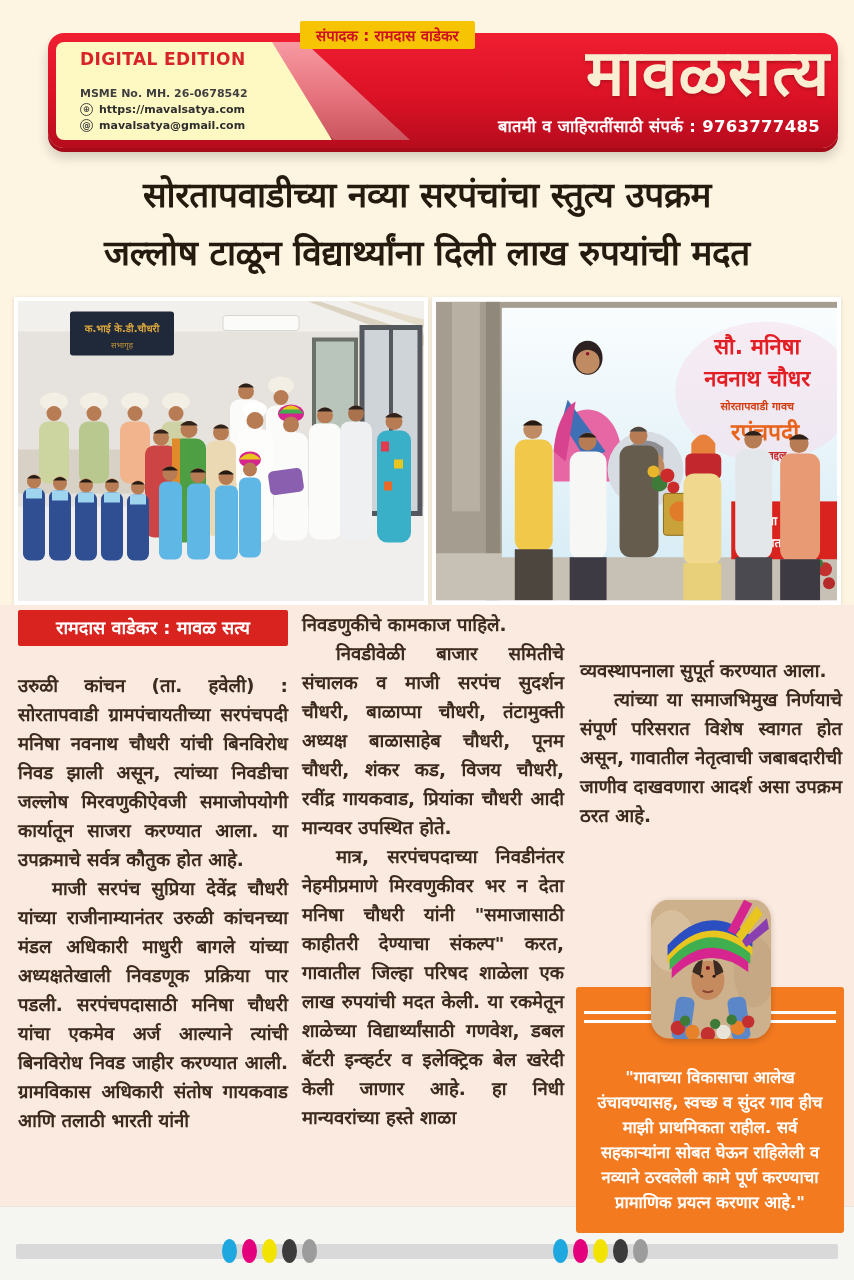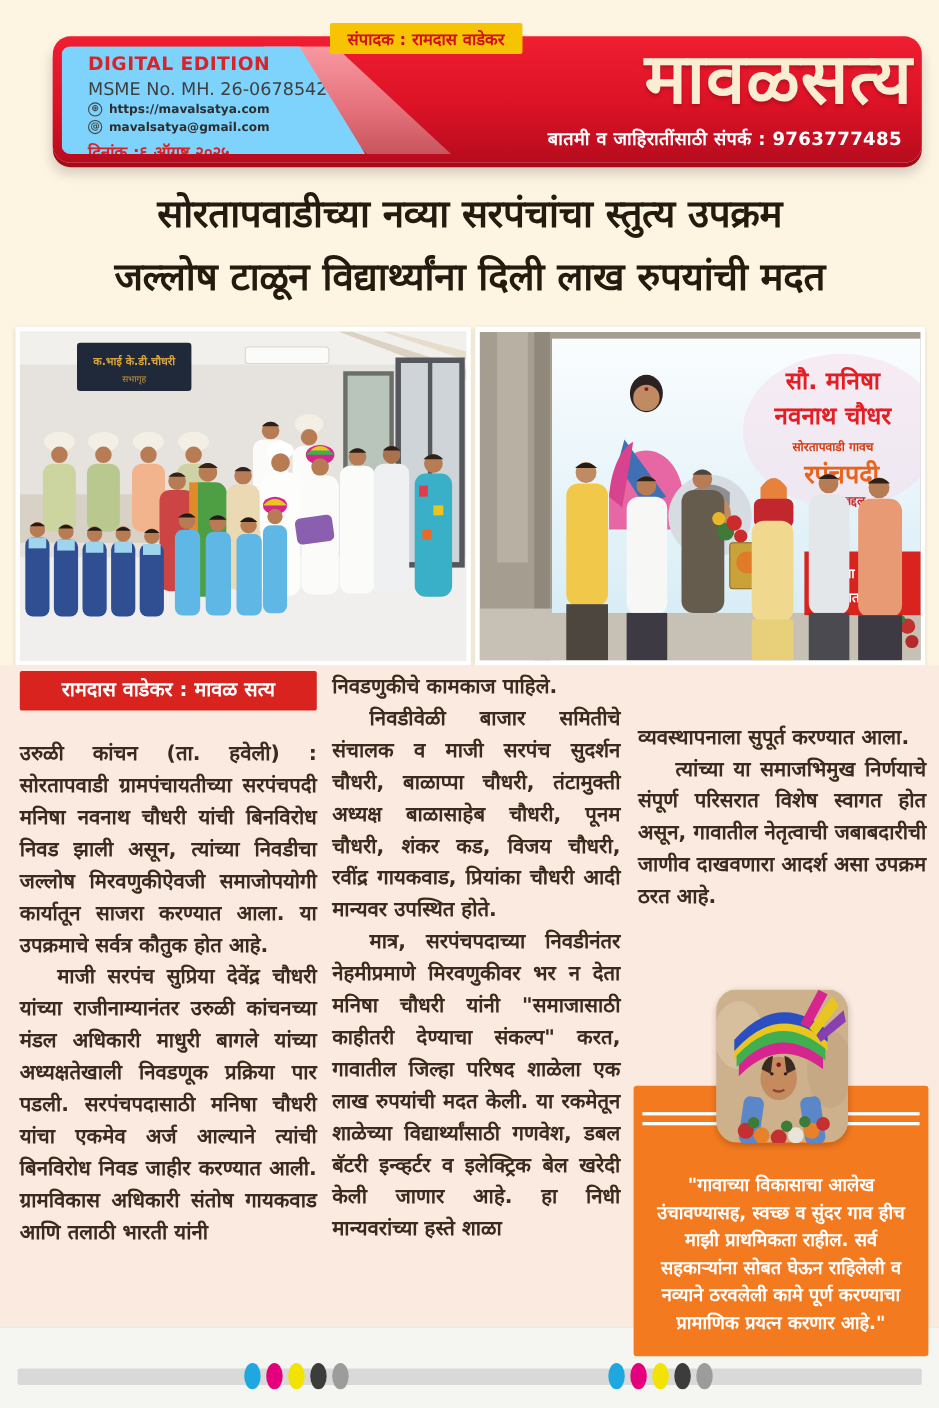--- a/index.html
+++ b/index.html
@@ -9,28 +9,28 @@
 
   
   .banner { position:absolute; left:48px; top:33px; width:790px; height:115px;
             border-radius:16px;
             background:linear-gradient(180deg,#f01e31 0%,#dc1226 55%,#b60c1d 100%);
             box-shadow:0 4px 0 #a50a18, 0 9px 12px rgba(0,0,0,.18); }
   .editor-tag { position:absolute; left:300px; top:21px; z-index:4;
                 background:#f6c402; color:#cf1020; font-weight:800; font-size:15px;
                 padding:4px 16px; border-radius:2px; }
   .info-panel { position:absolute; left:56px; top:42px; width:300px; height:98px;
-                background:#7dd3fc; z-index:3; padding:7px 0 0 24px;
+                background:#fef9c3; z-index:3; padding:7px 0 0 24px;
                 clip-path:polygon(0 0,72% 0,92% 100%,0 100%);
                 border-radius:8px 0 0 8px; }
   .panel-shade { position:absolute; left:240px; top:42px; width:170px; height:98px; z-index:2;
                  background:linear-gradient(rgba(255,255,255,.55),rgba(225,218,212,.35));
                  clip-path:polygon(0 0,38% 0,100% 100%,55% 100%); }
   .digital { font-size:17px; font-weight:800; color:#d8232a; letter-spacing:.4px; }
-  .msme { font-size:16px; font-weight:400; color:#3f3f3f; margin-top:2px; }
+  .msme { font-size:11px; font-weight:700; color:#3f3f3f; margin-top:18px; }
   .info-row { display:flex; align-items:center; gap:6px; font-size:11px;
               font-weight:600; color:#2e2e2e; margin-top:3px; }
   .icon-circle { width:13px; height:13px; border:1.2px solid #444; border-radius:50%;
                  display:flex; align-items:center; justify-content:center;
                  font-size:8.5px; line-height:1; color:#444; flex:0 0 13px; }
   .date { font-size:15px; font-weight:800; color:#d8232a; margin-top:6px; }
   .masthead { position:absolute; left:350px; top:40px; width:480px; z-index:3;
               text-align:right; font-size:64px; line-height:1.05; font-weight:800;
               color:#f9edd2; letter-spacing:1px;
               text-shadow:0 2px 3px rgba(110,8,14,.35); }

